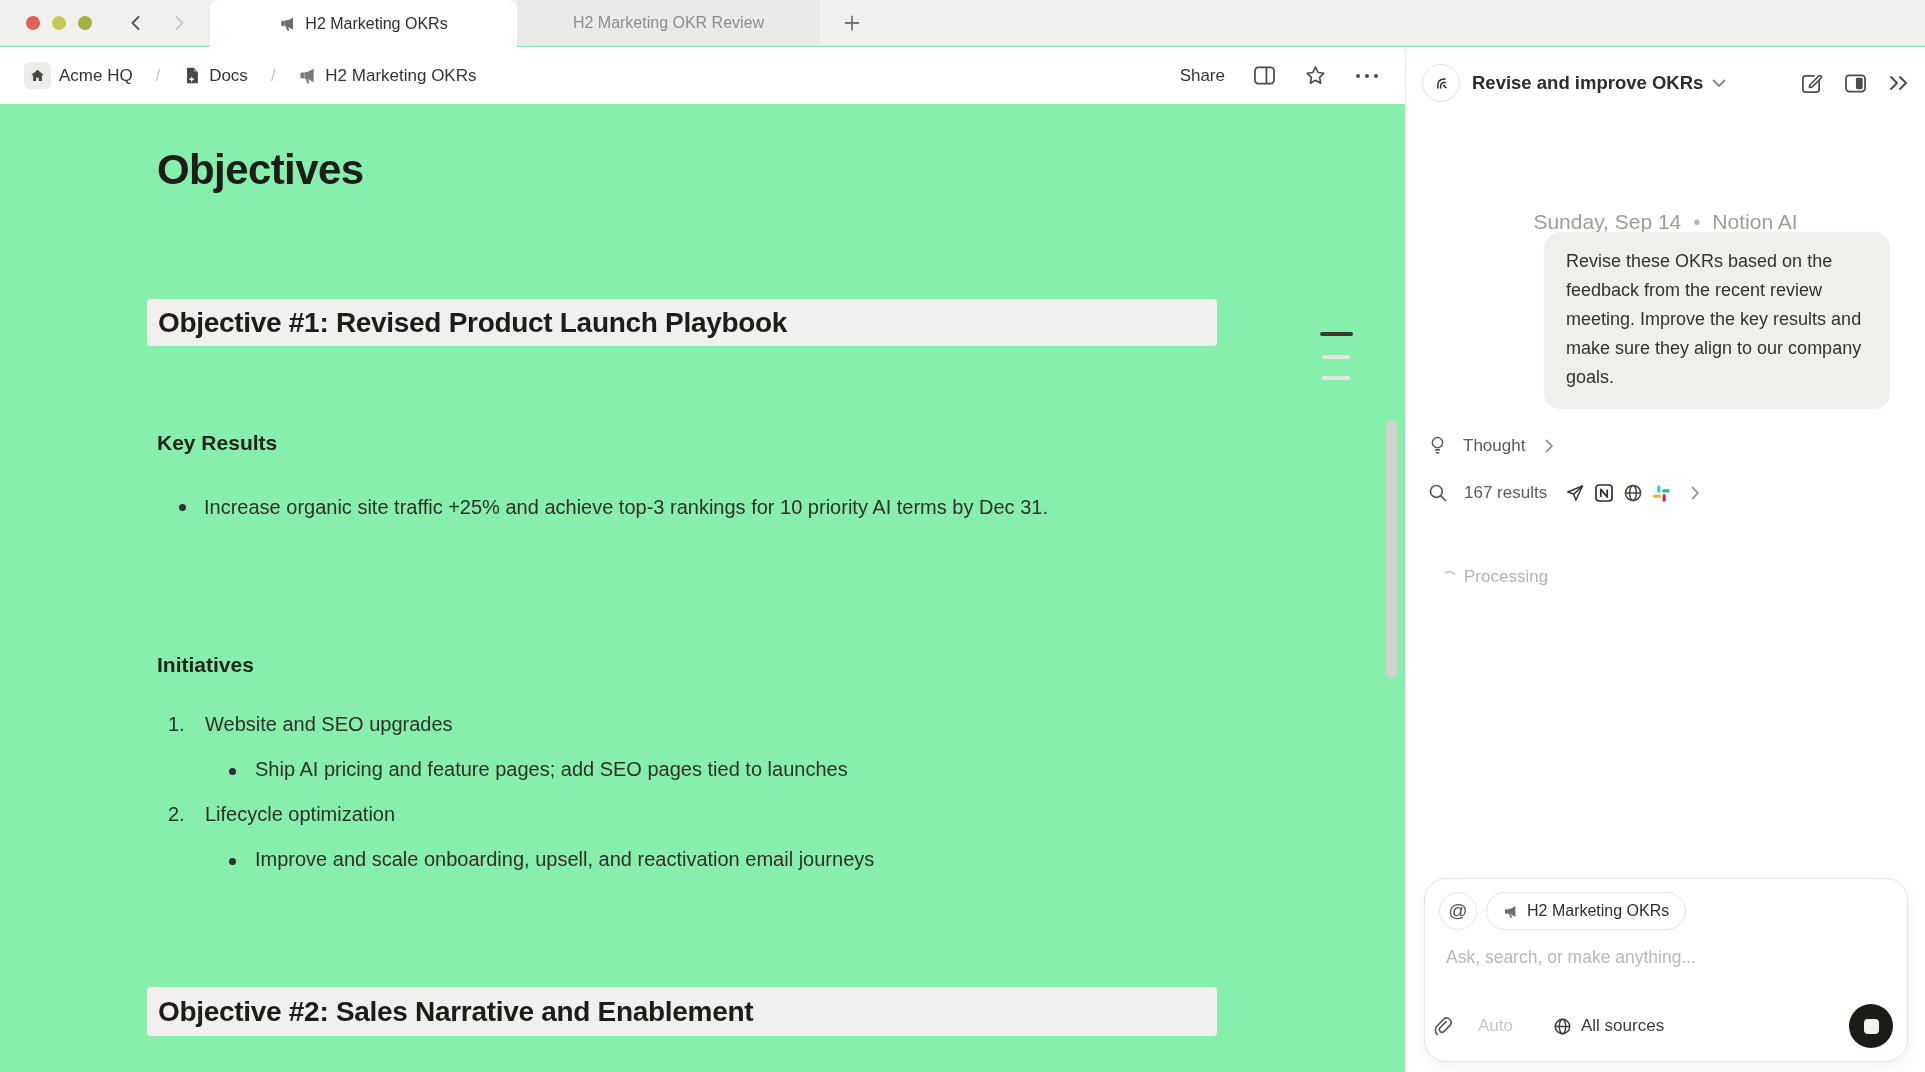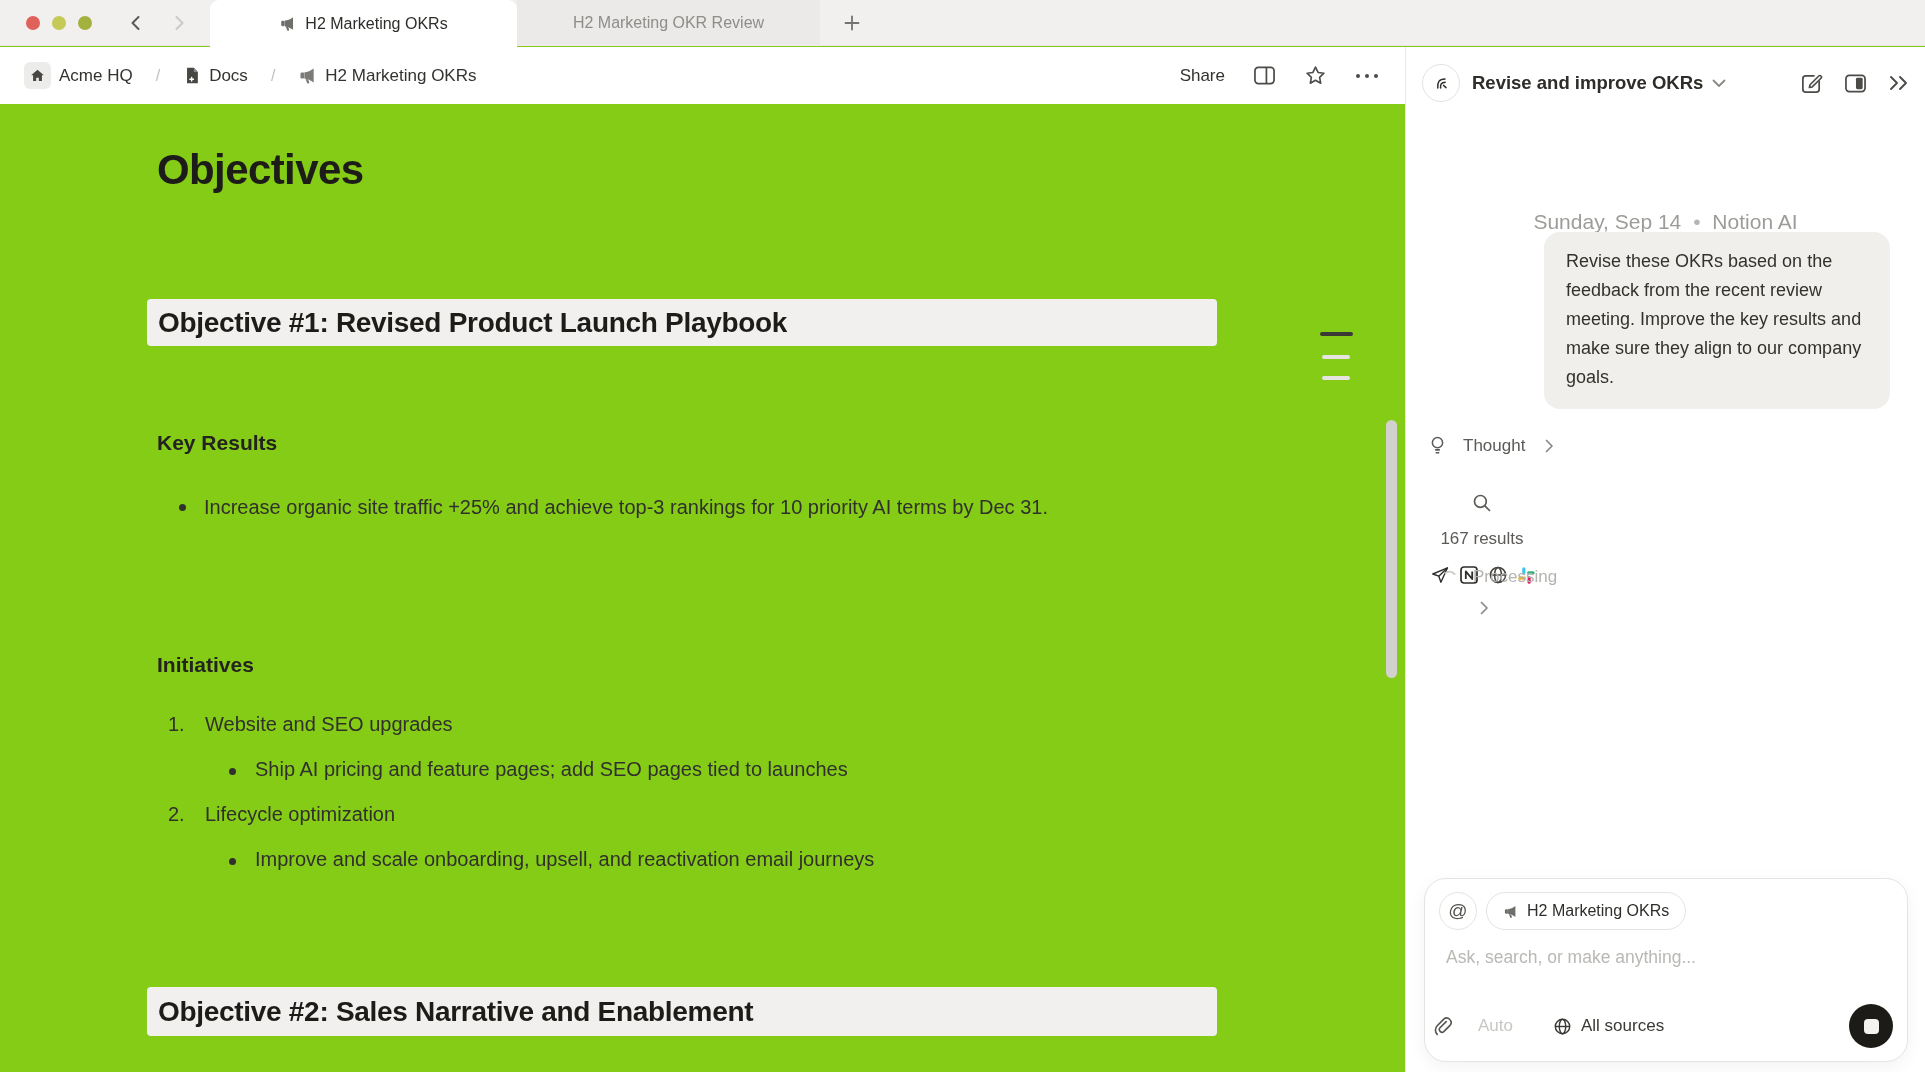--- a/index.html
+++ b/index.html
@@ -1,18 +1,18 @@
 <!DOCTYPE html>
 <html><head>
 <meta charset="utf-8">
 <style>
   * { margin:0; padding:0; box-sizing:border-box; }
   html,body { background:#fff; }
   body { font-family:"Liberation Sans","DejaVu Sans",sans-serif; color:#37352f; }
-  .app { position:relative; width:1925px; height:1072px; overflow:hidden; background:#84cc16; }
+  .app { position:relative; width:1925px; height:1072px; overflow:hidden; background:#86efac; }
 
   
   .tabbar { position:absolute; left:0; top:0; width:1925px; height:46px; background:#f1f0ee; border-bottom:1px solid #e7e6e4; }
   .lights { position:absolute; left:26px; top:16px; display:flex; gap:12px; }
   .light { width:14px; height:14px; border-radius:50%; }
   .nav-arrow { position:absolute; top:9px; width:28px; height:28px; display:flex; align-items:center; justify-content:center; }
   .tab { position:absolute; top:0; height:47px; display:flex; align-items:center; justify-content:center; gap:9px; }
   .tab.active { left:210px; width:307px; background:#fff; border-radius:9px 9px 0 0; z-index:2; }
   .tab.active .tab-label { font-size:16px; font-weight:500; color:#2e2d2a; }
   .tab.inactive { left:517px; width:303px; height:46px; background:#ebeae8; }
@@ -51,22 +51,22 @@
   .ai-face { width:38px; height:38px; border-radius:50%; border:1px solid #e4e3e0; display:flex; align-items:center; justify-content:center; flex:0 0 auto; }
   .panel-title { margin-left:12px; font-size:18.5px; font-weight:600; color:#2e2d2a; white-space:nowrap; }
   .title-chev { margin-left:9px; display:flex; align-items:center; }
   .panel-actions { margin-left:auto; display:flex; align-items:center; gap:21px; }
   .date-line { position:absolute; left:0; top:163px; width:100%; text-align:center; font-size:21px; color:#9d9c98; }
   .date-line .dot-sep { margin:0 6px; color:#b6b5b1; }
   .bubble { position:absolute; right:35px; top:185px; width:346px; background:#f0efec; border-radius:16px; padding:15px 24px 17px 22px; font-size:18px; line-height:29px; color:#33322d; }
   .step-row { position:absolute; left:22px; display:flex; align-items:center; gap:16px; }
   .step-label { font-size:17px; color:#5b5a56; }
   .row-thought { top:388px; }
-  .row-results { top:446px;flex-direction:column; }
-  .row-processing { top:520px; left:36px; gap:16px;justify-content:flex-end; }
+  .row-results { top:436px; }
+  .row-processing { top:520px; left:36px; gap:7px;justify-content:flex-end; }
   .processing-label { font-size:17px; color:#b4b3af; }
   .result-icons { display:flex; align-items:center; gap:9px; margin-left:2px; }
   .chev-r { margin-left:4px; display:flex; align-items:center; }
 
   
   .composer { position:absolute; left:18px; top:831px; width:484px; height:184px; background:#fff; border:1px solid #e5e4e1; border-radius:22px; box-shadow:0 5px 18px rgba(0,0,0,0.05); }
   .composer-row1 { position:absolute; left:14px; top:13px; display:flex; align-items:center; gap:9px; }
   .at-btn { width:38px; height:38px; border-radius:50%; border:1px solid #e5e4e1; display:flex; align-items:center; justify-content:center; font-size:19px; color:#55544f; }
   .context-chip { height:38px; border:1px solid #e5e4e1; border-radius:19px; padding:0 16px; display:flex; align-items:center; gap:9px; }
   .context-chip span { font-size:16px; color:#2f2e2b; white-space:nowrap; }

